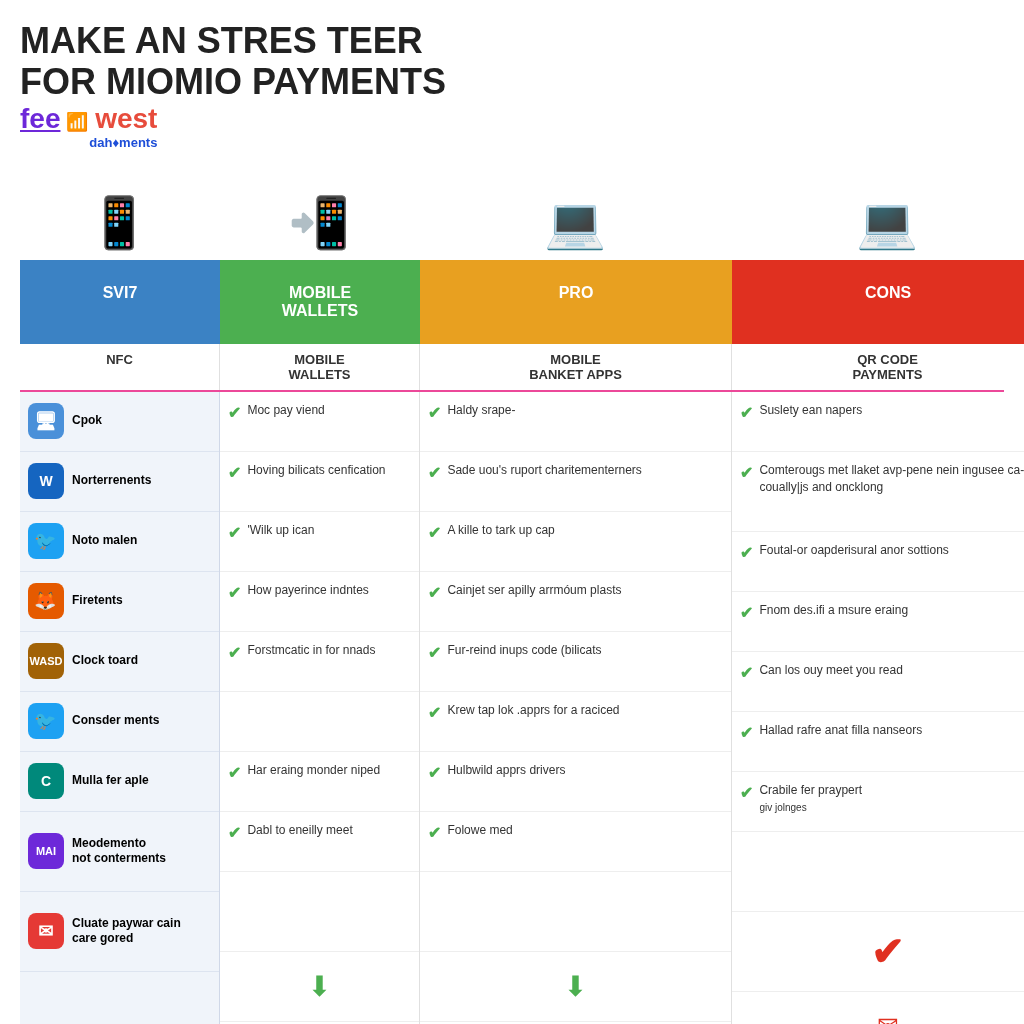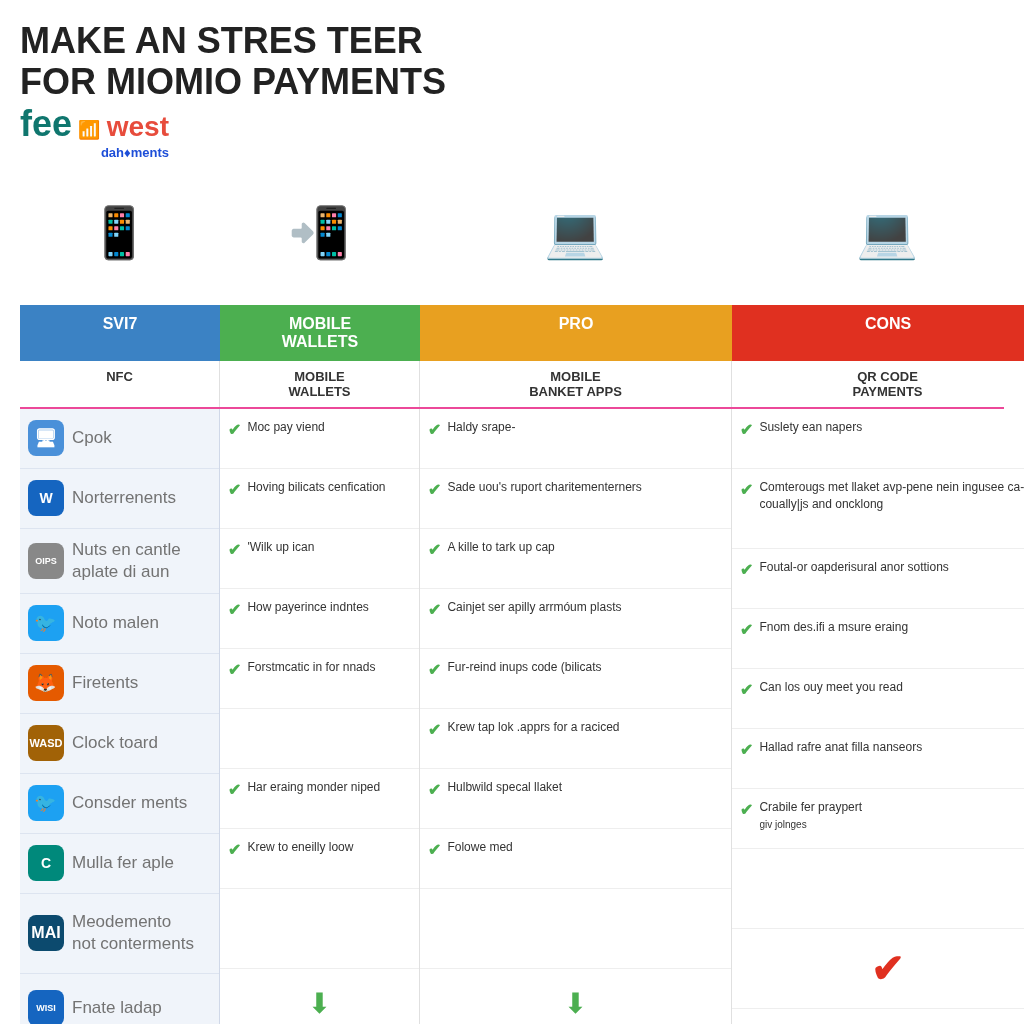--- a/index.html
+++ b/index.html
@@ -24,21 +24,21 @@
       color: #222;
       line-height: 1.15;
       max-width: 600px;
     }
     .logo-area {
       text-align: right;
       font-size: 22px;
       font-weight: bold;
       color: #333;
     }
-    .logo-area .logo-fee { font-size: 36px; color: #0f766e; }
+    .logo-area .logo-fee { font-size: 28px; color: #6d28d9; text-decoration: underline; }
     .logo-area .logo-west { color: #e74c3c; font-size: 28px; }
     .logo-area .logo-sub { font-size: 13px; color: #1d4ed8; }
     .wifi-icon { color: #222; font-size: 18px; }
 
     
     .device-row {
       display: grid;
       grid-template-columns: 200px 200px 312px 312px;
       margin-bottom: 0;
     }
@@ -54,26 +54,25 @@
       text-align: center;
     }
 
     
     .col-headers {
       display: grid;
       grid-template-columns: 200px 200px 312px 312px;
       margin-bottom: 0;
     }
     .col-header {
-      padding: 10px 8px;
+      padding: 24px 8px;
       text-align: center;
       font-weight: 900;
       font-size: 16px;
       color: #fff;
-      margin-top: 35px;
     }
     .col-header.blue { background: #3b82c4; }
     .col-header.green { background: #4caf50; }
     .col-header.orange { background: #e8a020; }
     .col-header.red { background: #e03020; }
 
     
     .sub-headers {
       display: grid;
       grid-template-columns: 200px 200px 312px 312px;
@@ -108,23 +107,23 @@
       margin-right: 8px;
       flex-shrink: 0;
       display: flex;
       align-items: center;
       justify-content: center;
       font-size: 18px;
       font-weight: bold;
       color: #fff;
     }
     .nfc-app-name {
-      font-size: 17px;
-      color: #737373;
-      font-weight: 400;
+      font-size: 12px;
+      color: #000000;
+      font-weight: 700;
       line-height: 1.3;
     }
 
     
     .feature-col {
       border-right: 1px solid #e0e0e0;
       background: #fff;
     }
     .feature-item {
       display: flex;
@@ -205,50 +204,42 @@
   <div class="nfc-col">
     <div class="nfc-item">
       <div class="nfc-app-icon" style="background:#4a90d9;">🖥</div>
       <div class="nfc-app-name">Cpok</div>
     </div>
     <div class="nfc-item">
       <div class="nfc-app-icon" style="background:#1565c0; font-size:14px;">W</div>
       <div class="nfc-app-name">Norterrenents</div>
     </div>
     <div class="nfc-item">
-      <div class="nfc-app-icon" style="background:#888; font-size:9px;">OIPS</div>
-      <div class="nfc-app-name">Nuts en cantle<br>aplate di aun</div>
-    </div>
-    <div class="nfc-item">
       <div class="nfc-app-icon" style="background:#1da1f2;">🐦</div>
       <div class="nfc-app-name">Noto malen</div>
     </div>
     <div class="nfc-item">
       <div class="nfc-app-icon" style="background:#e55a00;">🦊</div>
       <div class="nfc-app-name">Firetents</div>
     </div>
     <div class="nfc-item">
       <div class="nfc-app-icon" style="background:#a16207; font-size:11px;">WASD</div>
       <div class="nfc-app-name">Clock toard</div>
     </div>
     <div class="nfc-item">
       <div class="nfc-app-icon" style="background:#1da1f2;">🐦</div>
       <div class="nfc-app-name">Consder ments</div>
     </div>
     <div class="nfc-item">
       <div class="nfc-app-icon" style="background:#00897b; font-size:14px;">C</div>
       <div class="nfc-app-name">Mulla fer aple</div>
     </div>
     <div class="nfc-item" style="min-height:80px;">
-      <div class="nfc-app-icon" style="background:#0c4a6e; font-size:16px;">MAI</div>
+      <div class="nfc-app-icon" style="background:#6d28d9; font-size:11px;">MAI</div>
       <div class="nfc-app-name">Meodemento<br>not conterments</div>
-    </div>
-    <div class="nfc-item" style="min-height:70px;">
-      <div class="nfc-app-icon" style="background:#1565c0; font-size:9px;">WISI</div>
-      <div class="nfc-app-name">Fnate ladap</div>
     </div>
     <div class="nfc-item" style="min-height:80px;">
       <div class="nfc-app-icon" style="background:#e53935;">✉</div>
       <div class="nfc-app-name">Cluate paywar cain<br>care gored</div>
     </div>
   </div>
 
   <div class="feature-col">
     <div class="feature-item">
       <span class="check-mark">✔</span>
@@ -270,21 +261,21 @@
       <span class="check-mark">✔</span>
       <span>Forstmcatic in for nnads</span>
     </div>
     <div class="empty-cell"></div>
     <div class="feature-item">
       <span class="check-mark">✔</span>
       <span>Har eraing monder niped</span>
     </div>
     <div class="feature-item">
       <span class="check-mark">✔</span>
-      <span>Krew to eneilly loow</span>
+      <span>Dabl to eneilly meet</span>
     </div>
     <div class="empty-cell" style="min-height:80px;"></div>
     <div class="empty-cell" style="display:flex;align-items:center;justify-content:center;min-height:70px;">
       <span class="green-arrow down-arrow">⬇</span>
     </div>
     <div class="empty-cell" style="display:flex;align-items:center;justify-content:center;min-height:80px;">
       <span class="green-arrow down-arrow">⬇</span>
     </div>
   </div>
 
@@ -308,21 +299,21 @@
     <div class="feature-item">
       <span class="check-mark">✔</span>
       <span>Fur-reind inups code (bilicats</span>
     </div>
     <div class="feature-item">
       <span class="check-mark">✔</span>
       <span>Krew tap lok .apprs for a raciced</span>
     </div>
     <div class="feature-item">
       <span class="check-mark">✔</span>
-      <span>Hulbwild specal llaket</span>
+      <span>Hulbwild apprs drivers</span>
     </div>
     <div class="feature-item">
       <span class="check-mark">✔</span>
       <span>Folowe med</span>
     </div>
     <div class="empty-cell" style="min-height:80px;"></div>
     <div class="empty-cell" style="display:flex;align-items:center;justify-content:center;min-height:70px;">
       <span class="green-arrow down-arrow">⬇</span>
     </div>
     <div class="empty-cell" style="display:flex;align-items:center;justify-content:center;min-height:80px;">

